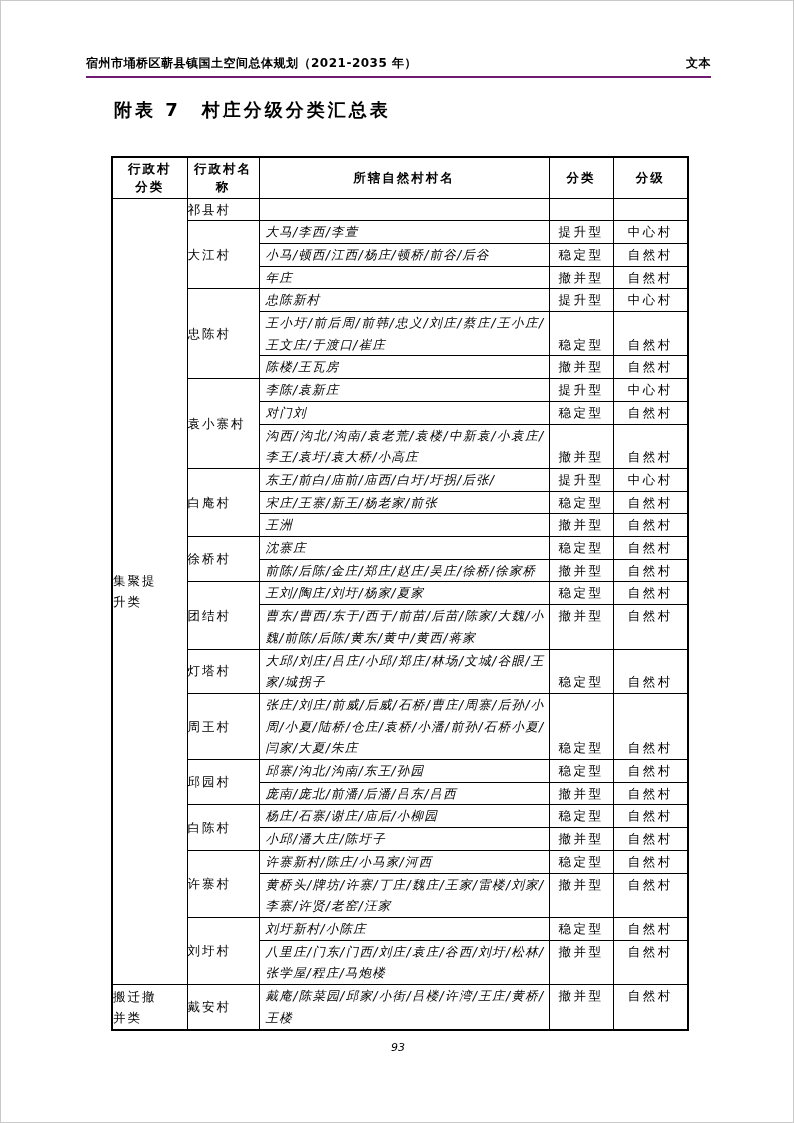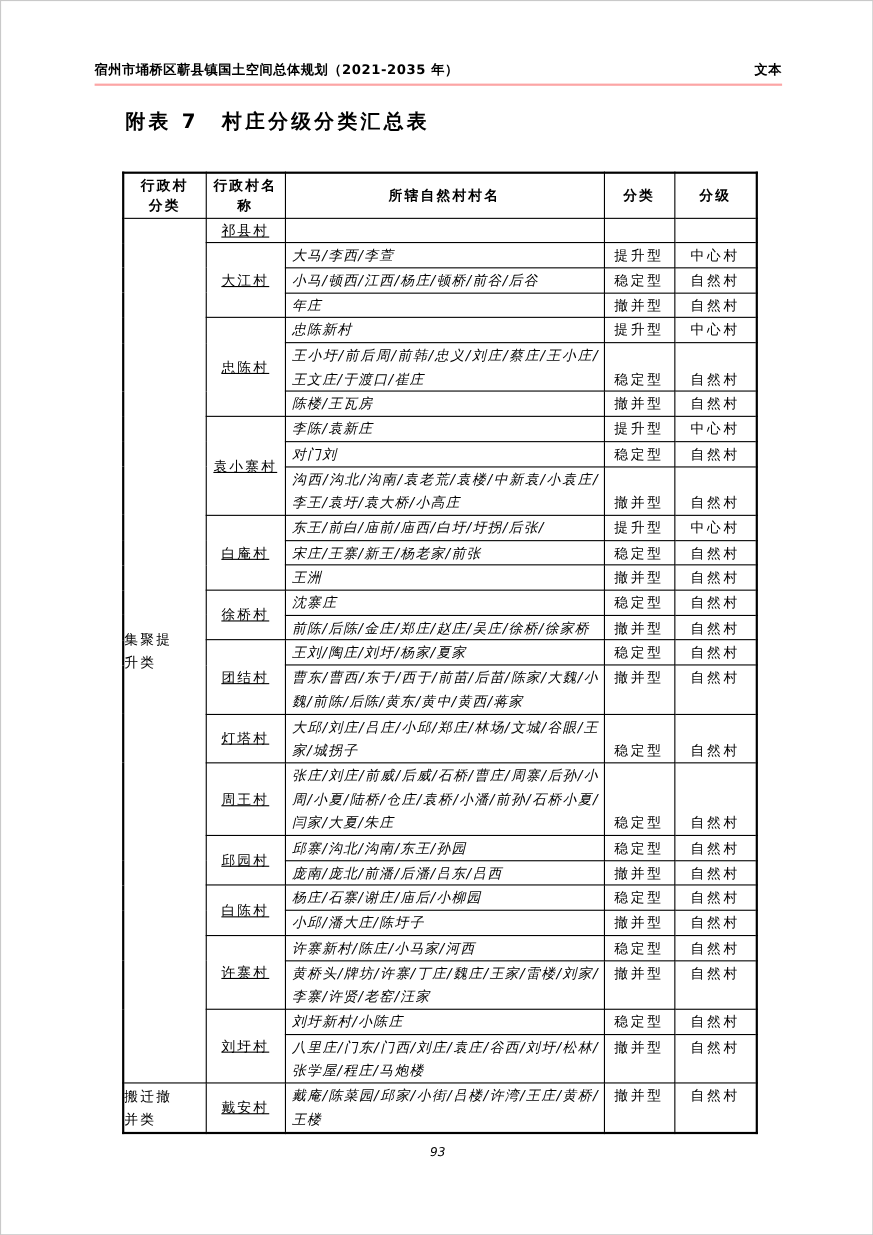--- a/index.html
+++ b/index.html
@@ -5,21 +5,21 @@
   html,body{margin:0;padding:0;}
   body{
     width:794px;height:1123px;background:#ffffff;color:#000;
     font-family:"DejaVu Sans","Liberation Sans",sans-serif;
     position:relative;overflow:hidden;
   }
   .page{position:absolute;inset:0;background:#fff;border:1px solid #c9c9c9;box-sizing:border-box;}
   .doc-header{
     position:absolute;left:85px;top:54px;width:625px;
     display:flex;justify-content:space-between;align-items:flex-end;
-    border-bottom:2px solid #fca5a5;padding-bottom:4px;
+    border-bottom:2px solid #701a75;padding-bottom:4px;
     font-size:12px;letter-spacing:0.5px;font-weight:600;
   }
   .doc-title{
     position:absolute;left:112px;top:96px;margin:1px;
     font-size:18px;font-weight:bold;letter-spacing:3px;
   }
   .table-wrap{position:absolute;left:110px;top:155px;}
   table{
     border-collapse:collapse;table-layout:fixed;width:576px;
     border:2px solid #000;
@@ -29,21 +29,21 @@
   th{
     font-size:12.5px;font-weight:bold;text-align:center;vertical-align:middle;
     height:41px;white-space:pre-line;line-height:1.45;letter-spacing:2px;
   }
   tbody tr{height:21.7px;}
   td{font-size:12.5px;line-height:21.7px;}
   td.cat{
     vertical-align:middle;white-space:pre-line;
     letter-spacing:2px;line-height:1.7;
   }
-  td.vil{text-align:center;vertical-align:middle;letter-spacing:2px;text-decoration:underline;}
+  td.vil{text-align:left;vertical-align:middle;letter-spacing:2px;}
   td.ham{
     text-align:justify;text-justify:inter-character;text-align-last:left;
     padding:0 4px 0 6px;letter-spacing:1.2px;vertical-align:middle;font-style:italic;
   }
   td.cls,td.grd{text-align:center;vertical-align:middle;letter-spacing:2.5px;}
   td.cls.top,td.grd.top{vertical-align:top;}
   td.cls.bottom,td.grd.bottom{vertical-align:bottom;}
   .page-number{
     position:absolute;left:0;top:1040px;width:794px;
     text-align:center;font-size:11px;font-style:italic;

